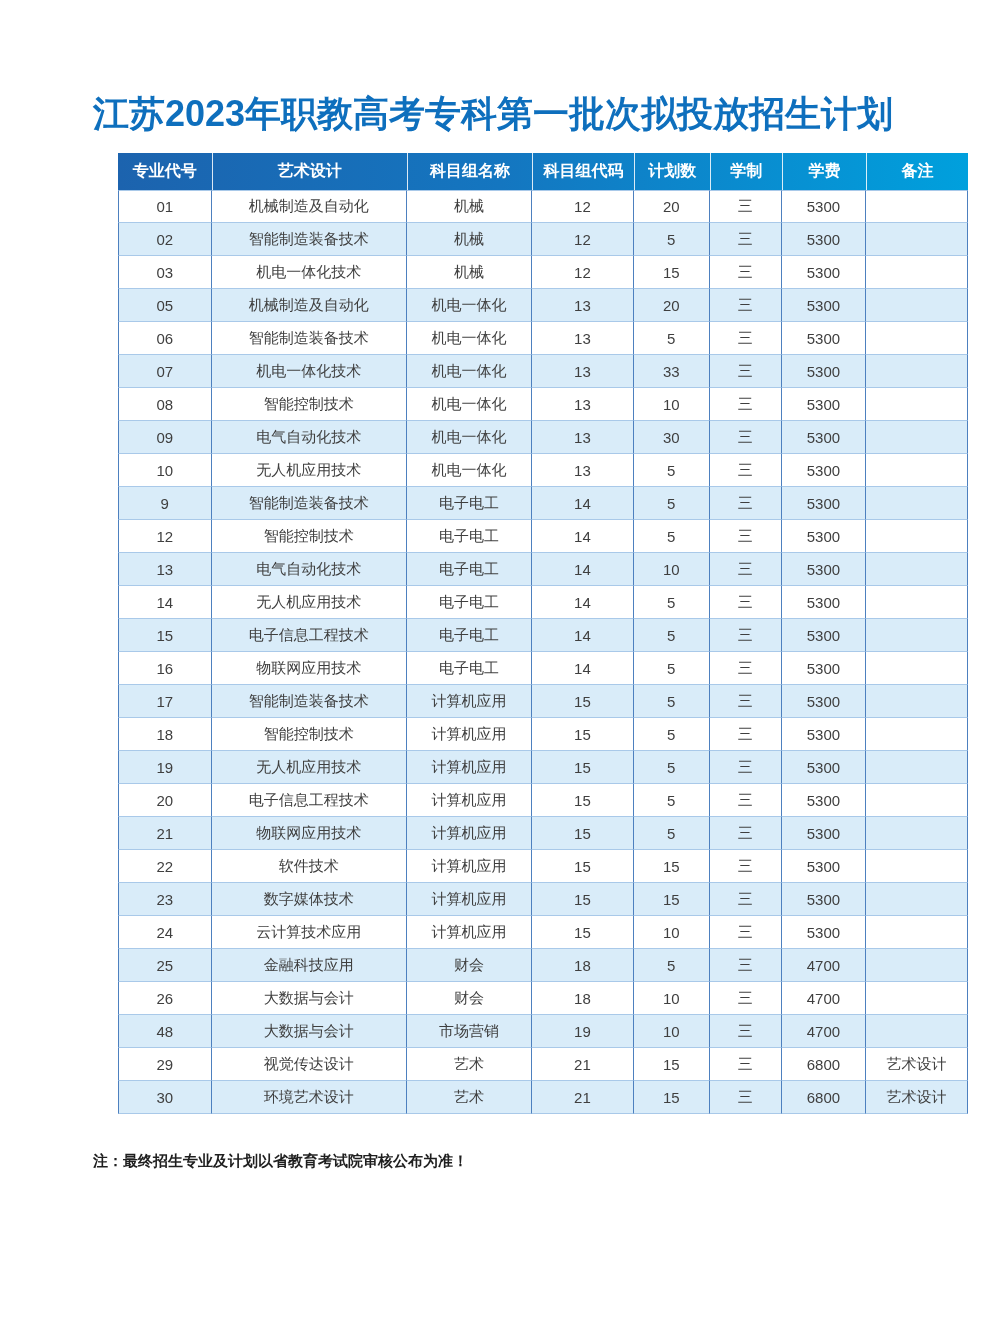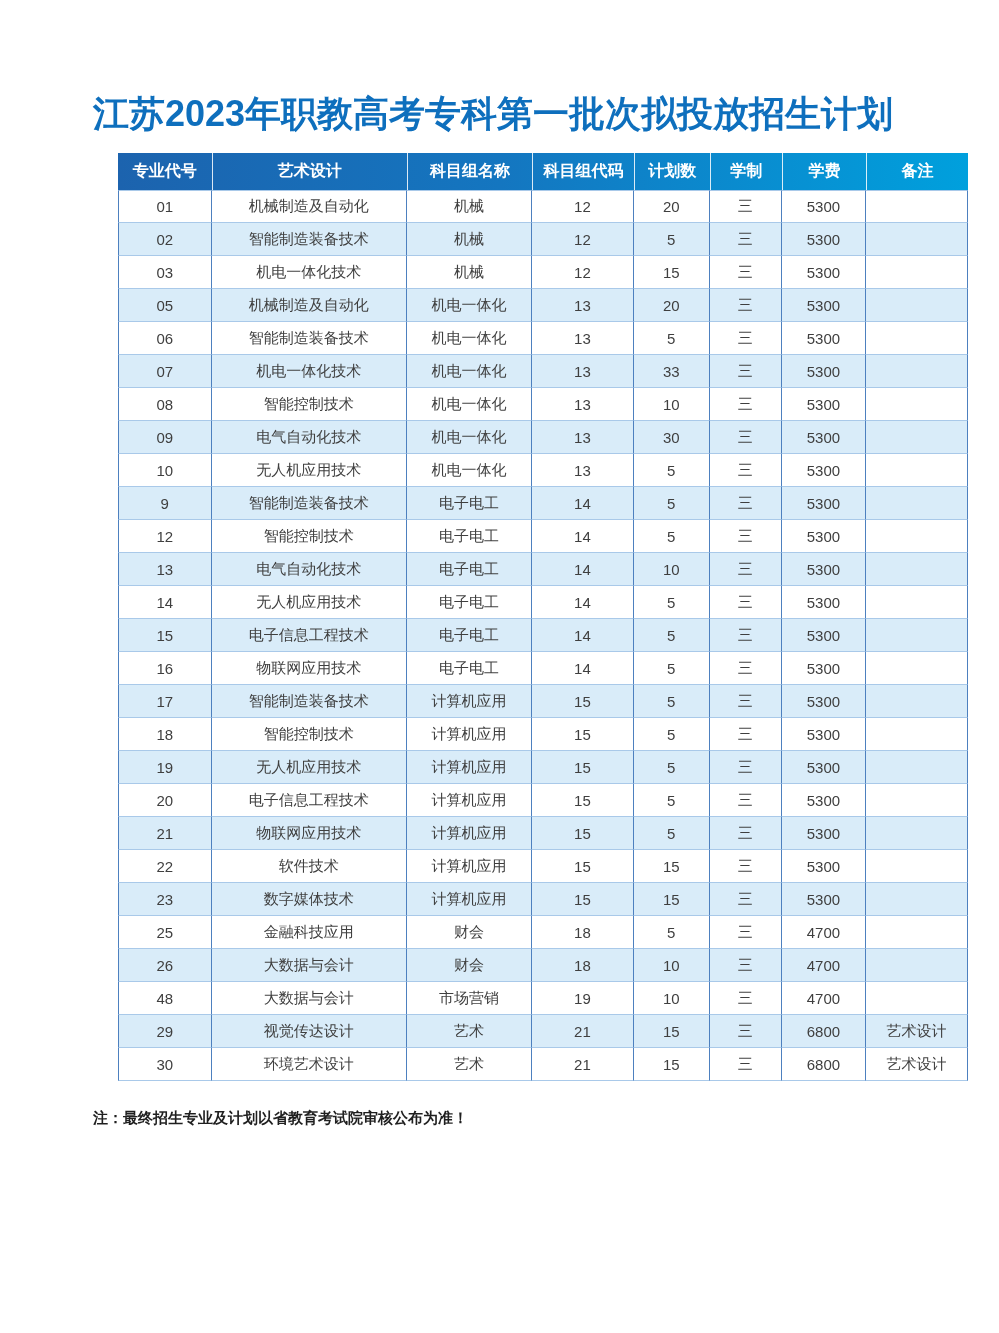--- a/index.html
+++ b/index.html
@@ -66,21 +66,21 @@
   tbody td:first-child{
     border-left:1px solid var(--v-border);
   }
   tbody tr:first-child td{
     border-top:1px solid var(--h-border);
   }
   tbody tr:nth-child(even) td{
     background:var(--row-alt);
   }
   .footnote{
-    margin-top:28px;
+    margin-top:38px;
     color:var(--note-text);
     font-size:15px;
     font-weight:bold;
   }
 </style>
 </head>
 <body>
 
 <div class="page">
 
@@ -324,20 +324,30 @@
           <td>23</td>
           <td>数字媒体技术</td>
           <td>计算机应用</td>
           <td>15</td>
           <td>15</td>
           <td>三</td>
           <td>5300</td>
           <td></td>
         </tr>
         <tr>
+          <td>24</td>
+          <td>云计算技术应用</td>
+          <td>计算机应用</td>
+          <td>15</td>
+          <td>10</td>
+          <td>三</td>
+          <td>5300</td>
+          <td></td>
+        </tr>
+        <tr>
           <td>25</td>
           <td>金融科技应用</td>
           <td>财会</td>
           <td>18</td>
           <td>5</td>
           <td>三</td>
           <td>4700</td>
           <td></td>
         </tr>
         <tr>

